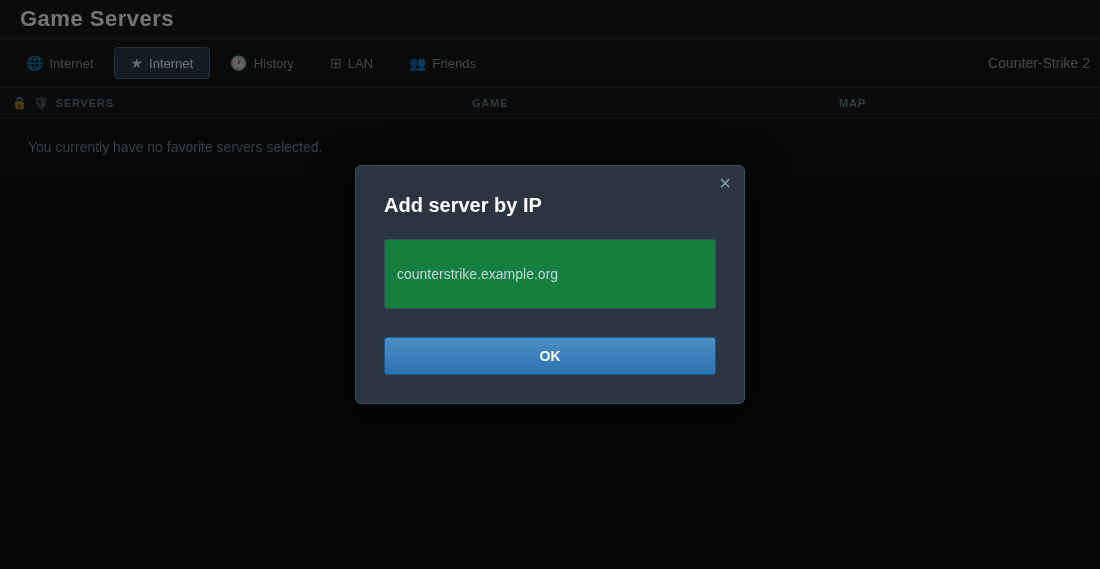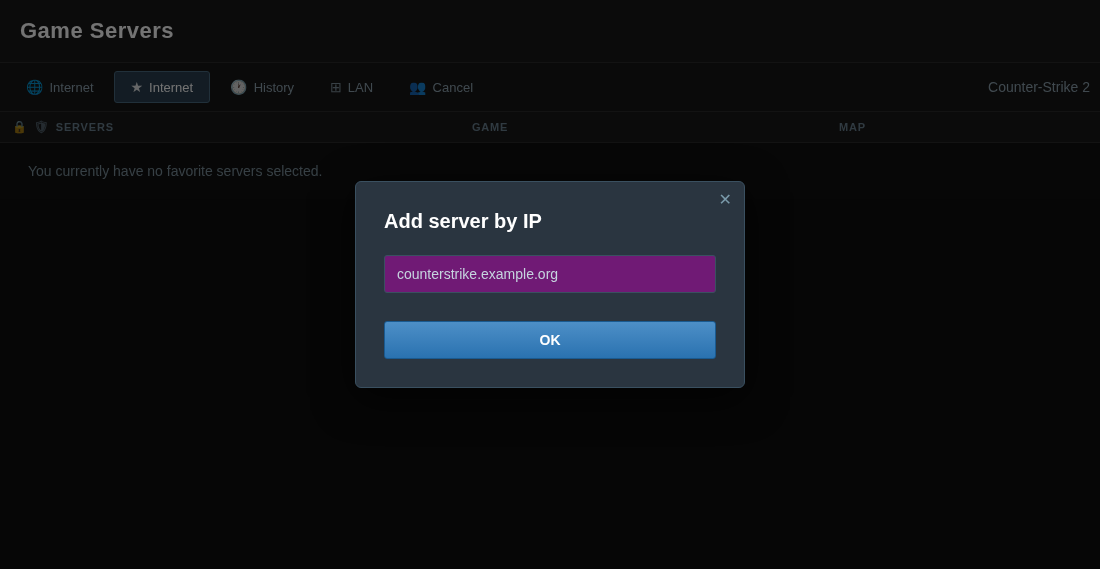--- a/index.html
+++ b/index.html
@@ -10,21 +10,21 @@
       background: #0e0e0e;
       font-family: 'Arial', sans-serif;
       color: #c6d4df;
       overflow: hidden;
       position: relative;
     }
 
     
     #title-bar {
       background: #1a1a1a;
-      padding: 18px 20px;
+      padding: 6px 20px;
       border-bottom: 1px solid #2a2a2a;
     }
 
     #title-bar h1 {
       font-size: 22px;
       font-weight: 700;
       color: #ffffff;
       letter-spacing: 0.5px;
     }
 
@@ -168,24 +168,24 @@
 
     #modal-title {
       font-size: 20px;
       font-weight: 700;
       color: #ffffff;
       margin-bottom: 22px;
     }
 
     #modal-input {
       width: 100%;
-      background: #701a75;
+      background: #15803d;
       border: 1px solid #3a5060;
       border-radius: 3px;
-      padding: 10px 12px;
+      padding: 26px 12px;
       font-size: 14px;
       color: #c6d4df;
       outline: none;
       margin-bottom: 28px;
     }
 
     #modal-buttons {
       display: flex;
       gap: 4px;
       justify-content: center;
@@ -234,21 +234,21 @@
   <button class="tab">
     <span class="tab-icon">🕐</span>
     <span>History</span>
   </button>
   <button class="tab">
     <span class="tab-icon">⊞</span>
     <span>LAN</span>
   </button>
   <button class="tab">
     <span class="tab-icon">👥</span>
-    <span>Cancel</span>
+    <span>Friends</span>
   </button>
   <div class="game-selector">
     <span>Counter-Strike 2</span>
   </div>
 </div>
 
 <div id="server-header">
   <div class="col-servers">
     <span class="icon-lock">🔒</span>
     <span class="icon-shield">🛡</span>

